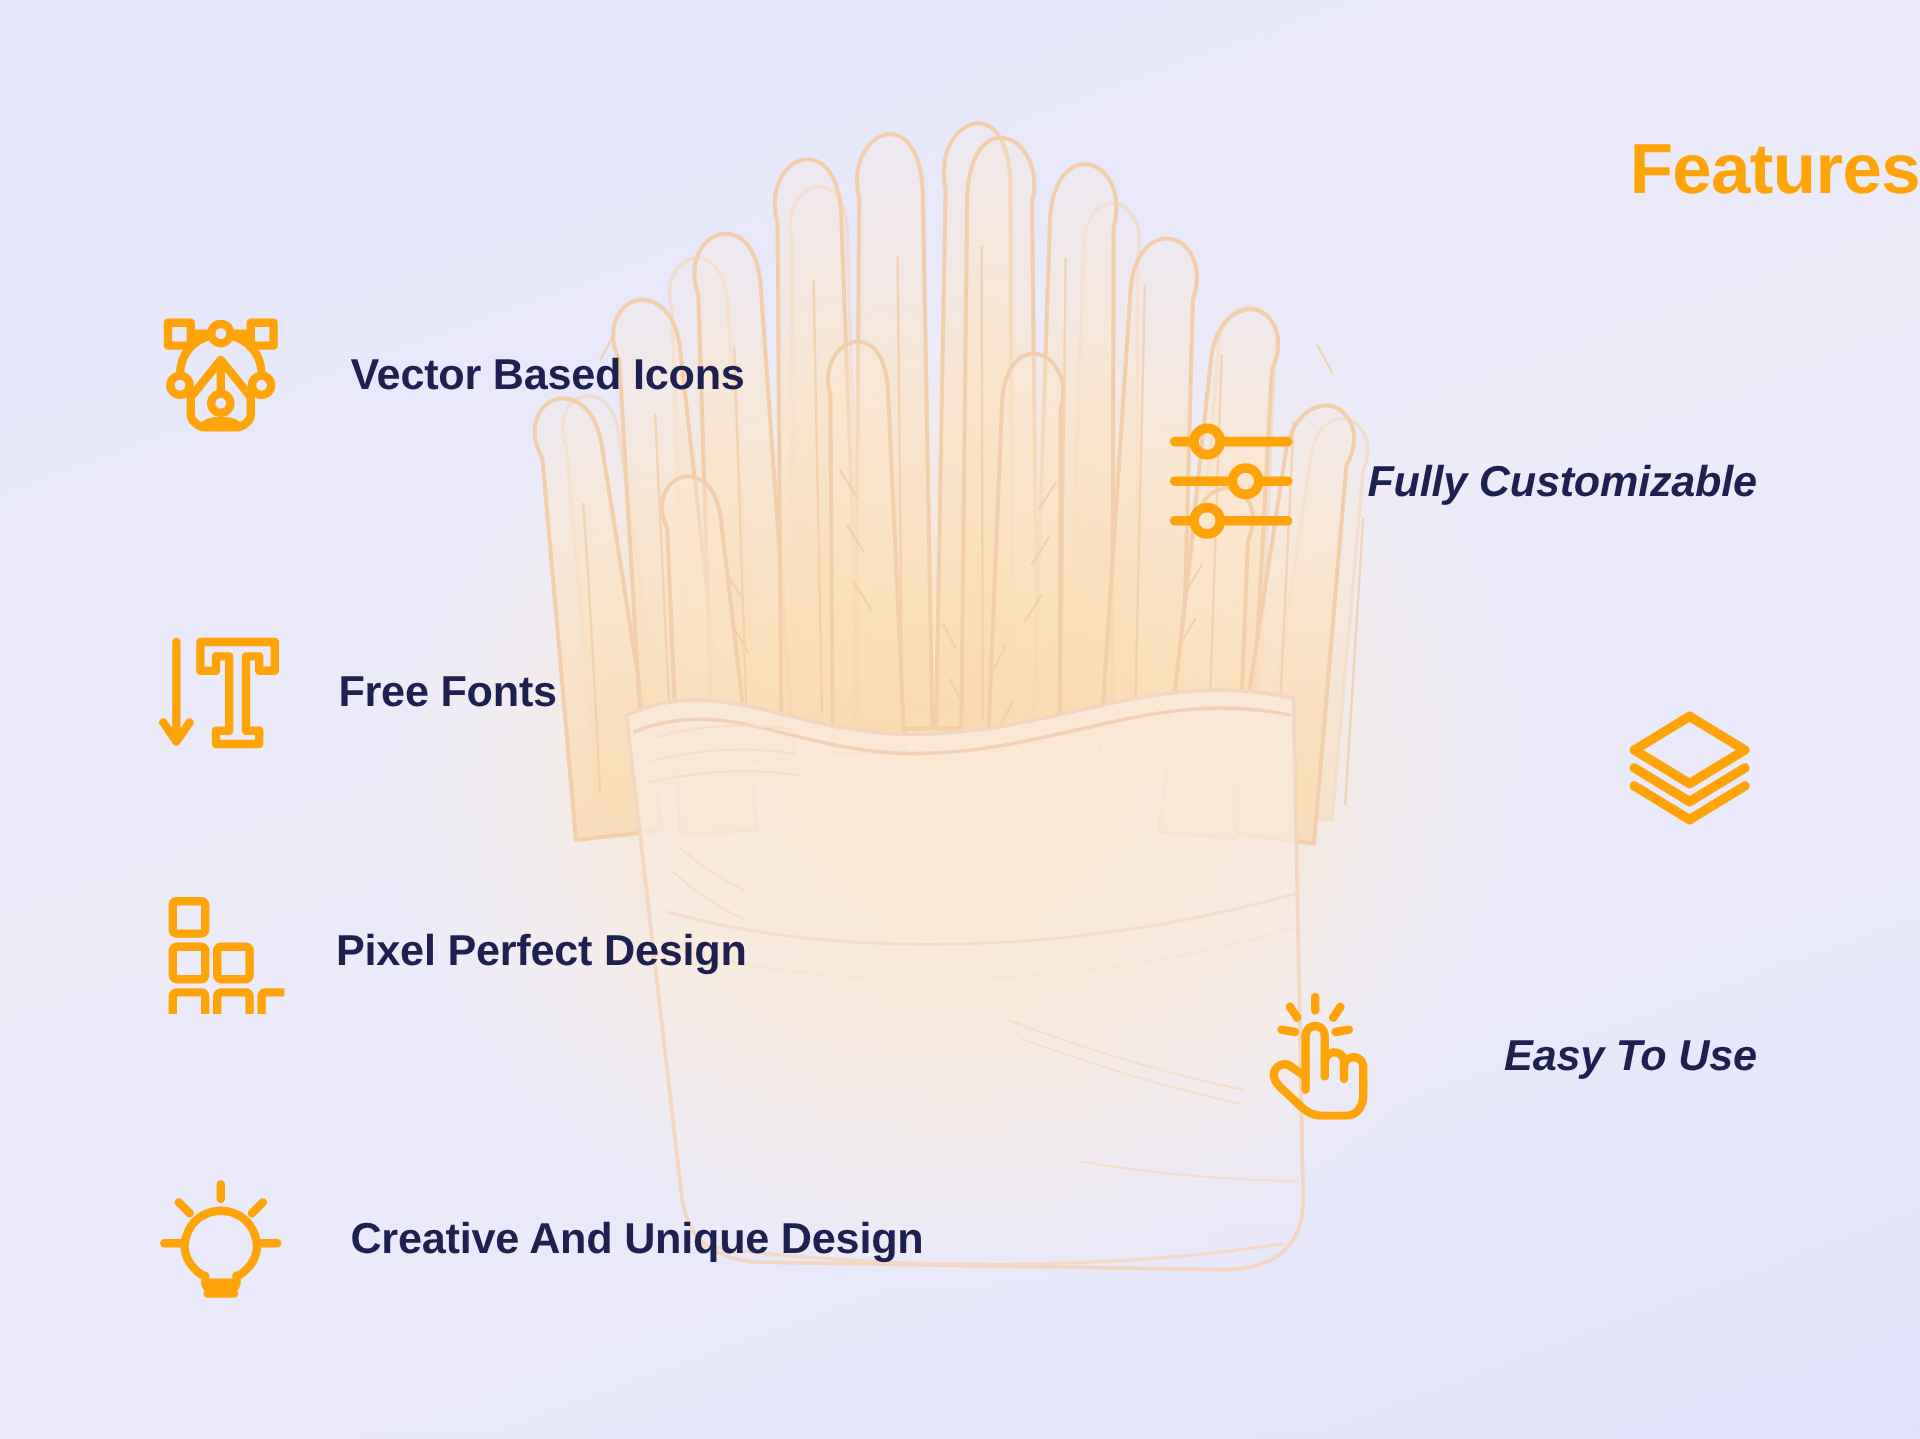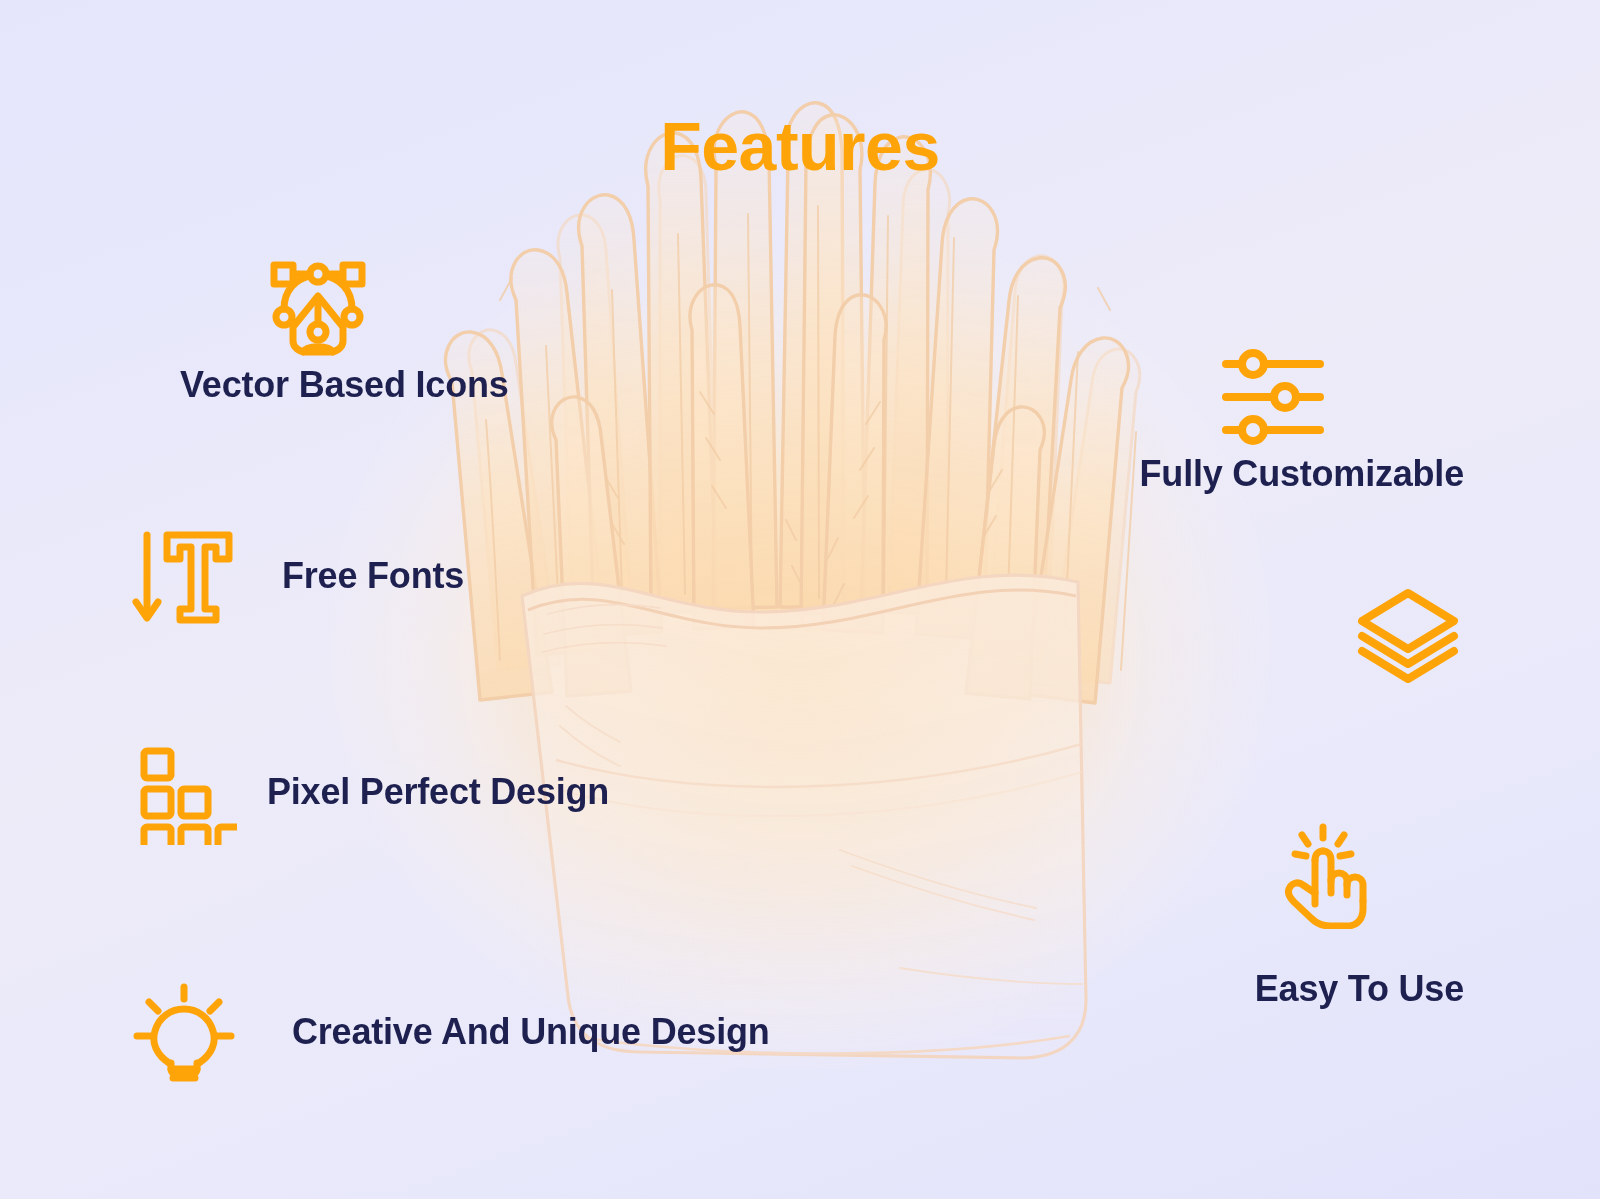--- a/index.html
+++ b/index.html
@@ -39,37 +39,37 @@
     height: 1199px;
     pointer-events: none;
   }
 
   
   .page-title {
     position: absolute;
     left: 0;
     top: 112px;
     width: 1600px;
-    text-align: center;
-    font-size: 68px;
+    text-align: right;
+    font-size: 59px;
     font-weight: bold;
     letter-spacing: -0.5px;
     color: #FFA408;
     line-height: 1;
   }
 
   
   .feature {
     position: absolute;
     display: flex;
     align-items: center;
     height: 120px;
   }
   .feature.left  { left: 128px; flex-direction: row; }
-  .feature.right { right: 136px; flex-direction: column; }
+  .feature.right { right: 136px; flex-direction: row; font-style: italic; }
 
   .feature-icon {
     width: 112px;
     height: 112px;
     flex: 0 0 112px;
     display: flex;
     align-items: center;
     justify-content: center;
   }
   .feature-icon svg { display: block; }
@@ -78,31 +78,31 @@
     font-size: 36px;
     font-weight: bold;
     color: #1E2150;
     letter-spacing: -0.2px;
     white-space: nowrap;
   }
   .feature.left  .feature-label { margin-left: 52px; }
   .feature.right .feature-label { margin-left: 58px; }
 
   
-  #row-vector  { top: 252px; flex-direction: column;  }
+  #row-vector  { top: 252px;  }
   #row-fonts   { top: 516px;  }
   #row-pixel   { top: 732px;  }
   #row-creative{ top: 972px;  }
   #row-custom  { top: 341px;  }
   #row-layers  { top: 580px;  }
   #row-easy    { top: 820px; gap: 36px;  }
 
   
   #row-creative .feature-label { }
-  #row-pixel .feature-label    { margin-left: 27px; }
+  #row-pixel .feature-label    { margin-left: 40px; }
   #row-fonts .feature-label    { margin-left: 42px; }
 </style>
 </head>
 <body>
 
 <div id="stage">
 
   <svg id="fries-illustration" viewBox="0 0 1600 1199" xmlns="http://www.w3.org/2000/svg">
     <defs>
       <linearGradient id="fryGlow" x1="0" y1="0" x2="0" y2="1">

